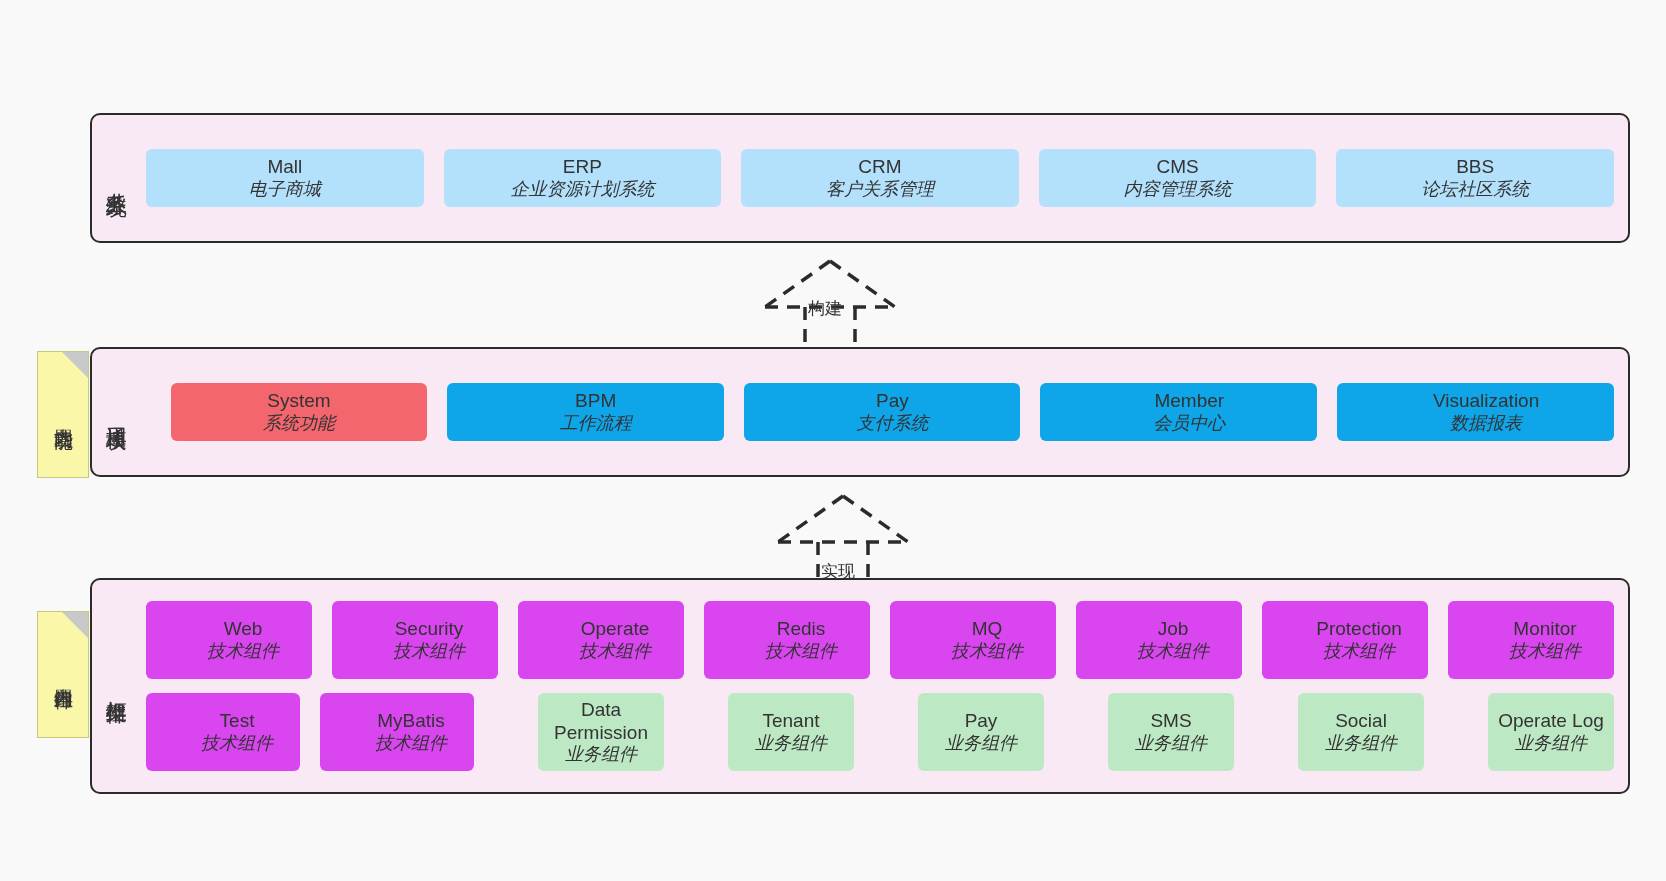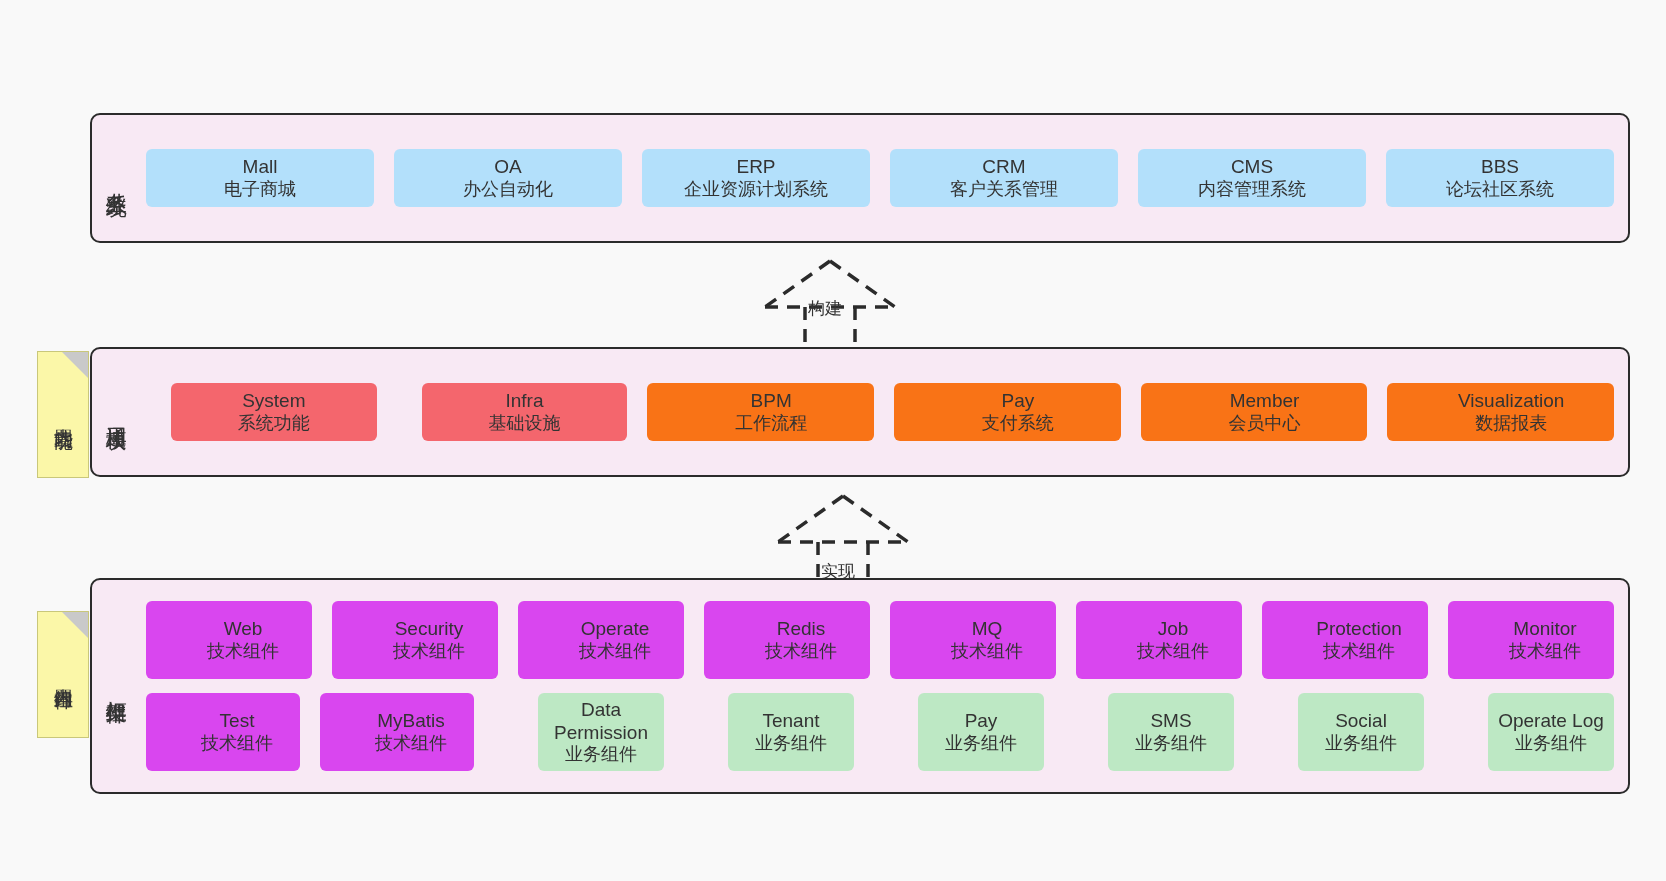--- a/index.html
+++ b/index.html
@@ -76,25 +76,26 @@
     box-sizing: border-box;
     padding: 6px 4px;
   }
   .node .n-en {
     font-size: 19px;
     color: #333333;
   }
   .node .n-cn {
     font-size: 18px;
     color: #333333;
+    font-style: italic;
   }
 
   .blue   { background: #b3e0fb; }
   .red    { background: #f4666d; margin-left: 25px; }
-  .pink   { background: #f97316; padding-left: 25px; }
+  .pink   { background: #0ea5e9; padding-left: 25px; }
   .green  { background: #d946ef; padding-left: 32px; }
   .mint   { background: #bde8c4; margin-left: 44px; }
 
   
   .note {
     position: absolute;
     background: #fbf7a8;
     border: 1px solid #c9c77a;
     box-sizing: border-box;
     display: flex;
@@ -136,24 +137,20 @@
 
 <div id="canvas">
 
   <div class="layer" id="layer-business" style="left:90px; top:113px; width:1540px; height:130px;">
     <div class="layer-title">业务系统</div>
     <div class="layer-body">
       <div class="row">
         <div class="node blue">
           <span class="n-en">Mall</span>
           <span class="n-cn">电子商城</span>
-        </div>
-        <div class="node blue">
-          <span class="n-en">OA</span>
-          <span class="n-cn">办公自动化</span>
         </div>
         <div class="node blue">
           <span class="n-en">ERP</span>
           <span class="n-cn">企业资源计划系统</span>
         </div>
         <div class="node blue">
           <span class="n-en">CRM</span>
           <span class="n-cn">客户关系管理</span>
         </div>
         <div class="node blue">
@@ -185,24 +182,20 @@
   </div>
 
   <div class="layer" id="layer-common" style="left:90px; top:347px; width:1540px; height:130px;">
     <div class="layer-title">通用模块</div>
     <div class="layer-body">
       <div class="row">
         <div class="node red">
           <span class="n-en">System</span>
           <span class="n-cn">系统功能</span>
         </div>
-        <div class="node red">
-          <span class="n-en">Infra</span>
-          <span class="n-cn">基础设施</span>
-        </div>
         <div class="node pink">
           <span class="n-en">BPM</span>
           <span class="n-cn">工作流程</span>
         </div>
         <div class="node pink">
           <span class="n-en">Pay</span>
           <span class="n-cn">支付系统</span>
         </div>
         <div class="node pink">
           <span class="n-en">Member</span>

